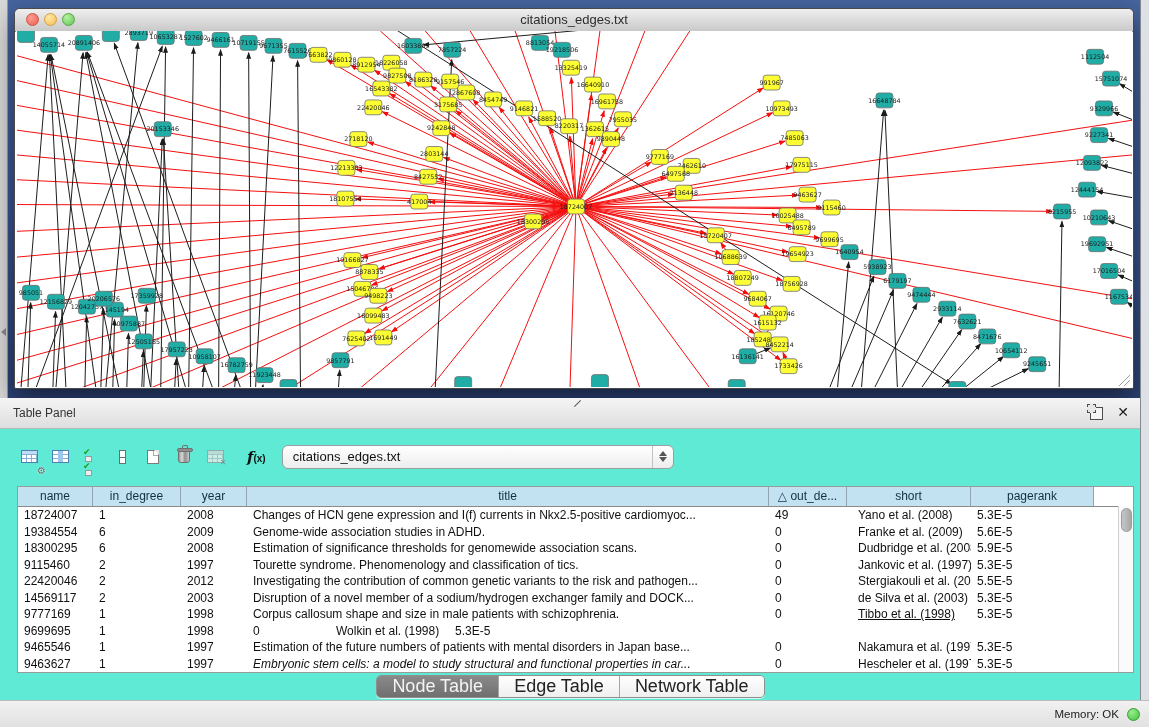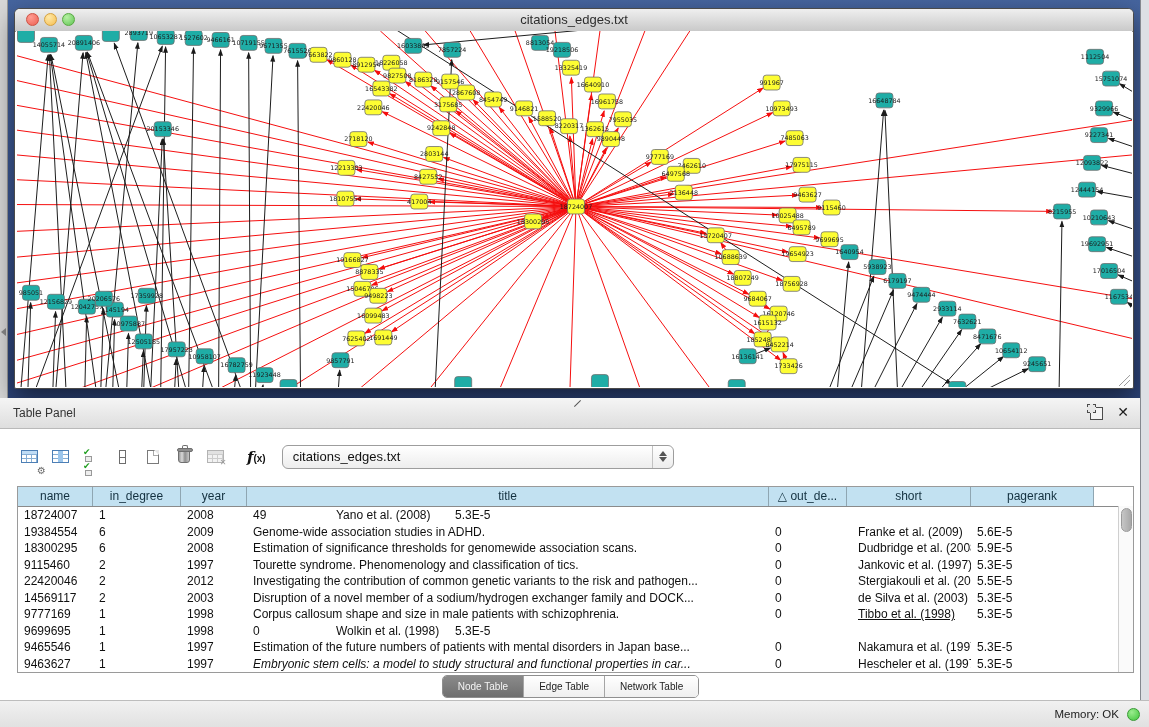--- a/index.html
+++ b/index.html
@@ -23,21 +23,21 @@
   .titlebar .title{position:absolute;left:0;right:0;top:0;height:22px;line-height:22px;
       text-align:center;font-size:13px;color:#2d2d2d;}
   .tl{position:absolute;top:4px;width:13px;height:13px;border-radius:50%;box-sizing:border-box;}
   .tl.red{left:11px;background:radial-gradient(circle at 35% 30%,#FF9C92,#EC6152);border:1px solid #CE5143;}
   .tl.yellow{left:29px;background:radial-gradient(circle at 35% 30%,#FFE9A8,#F5BD4F);border:1px solid #D5A13F;}
   .tl.green{left:47px;background:radial-gradient(circle at 35% 30%,#B7F1A4,#60C454);border:1px solid #58A941;}
   .net-canvas{position:absolute;left:1px;top:22px;right:1px;bottom:1px;background:#fff;
       overflow:hidden;border-radius:0 0 2px 2px;}
   .net-canvas svg{display:block;width:100%;height:100%;}
   
-  .table-panel{position:absolute;left:0;top:398px;width:1141px;height:302px;background:#ffffff;}
+  .table-panel{position:absolute;left:0;top:398px;width:1141px;height:302px;background:#5eead4;}
   .panel-header{position:absolute;left:0;top:0;width:100%;height:31px;
       background:linear-gradient(#F5F5F5,#DEDEDE);border-bottom:1px solid #B9B9B9;box-sizing:border-box;}
   .panel-header .ptitle{position:absolute;left:13px;top:0;line-height:30px;font-size:12px;color:#333;}
   .float-ic{position:absolute;right:38px;top:9px;width:11px;height:11px;border:1px solid #4c4c4c;background:#f4f4f4;}
   .float-ic:before{content:"";position:absolute;left:-4px;top:-4px;width:7px;height:7px;border:1px dashed #4c4c4c;background:#E7E7E7;}
   .close-ic{position:absolute;right:12px;top:6px;font-size:14px;font-weight:bold;color:#1c1c1c;cursor:default;}
   
   .toolbar{position:absolute;left:0;top:31px;width:100%;height:55px;display:flex;align-items:center;padding-left:16px;box-sizing:border-box;}
   .tbtn{width:26px;height:26px;margin-right:5px;display:flex;align-items:center;justify-content:center;position:relative;}
   .ic-table{width:17px;height:13px;border:1px solid #4D7FB5;background-color:#fff;box-sizing:border-box;position:relative;
@@ -90,21 +90,21 @@
   .trow{display:flex;height:16.5px;background:#fff;}
   .td{box-sizing:border-box;font-size:12px;color:#101010;line-height:16.5px;
      padding-left:6px;overflow:hidden;white-space:nowrap;}
   .vscroll{position:absolute;right:0;top:19px;bottom:0;width:14px;background:#FAFAFA;border-left:1px solid #CFCFCF;}
   .vscroll .thumb{position:absolute;left:2px;top:2px;width:9px;height:22px;border-radius:6px;
      background:linear-gradient(90deg,#c6c6c6,#a8a8a8);border:1px solid #9a9a9a;}
   
   .tabs{position:absolute;left:0;top:277px;width:100%;display:flex;justify-content:center;}
   .seg{display:flex;border:1px solid #8f8f8f;border-radius:5px;overflow:hidden;height:21px;
       box-shadow:0 1px 0 rgba(255,255,255,.7);}
-  .seg .tab{padding:0 15px;font-size:10px;line-height:21px;background:linear-gradient(#ffffff,#efefef);
+  .seg .tab{padding:0 15px;font-size:18px;line-height:21px;background:linear-gradient(#ffffff,#efefef);
       color:#222;border-right:1px solid #a5a5a5;cursor:default;}
   .seg .tab:last-child{border-right:none;}
   .seg .tab.sel{background:linear-gradient(#8a8a8a,#6f6f6f);color:#f4f4f4;}
   
   .statusbar{position:absolute;left:0;top:700px;width:1149px;height:27px;
       background:linear-gradient(#F1F1F1,#E1E1E1);border-top:1px solid #BDBDBD;box-sizing:border-box;}
   .mem{position:absolute;right:30px;top:0;height:26px;line-height:26px;font-size:11.5px;color:#222;}
   .memdot{position:absolute;right:9px;top:7px;width:13px;height:13px;border-radius:50%;
       background:radial-gradient(circle at 35% 30%,#9BEC8F,#3FC63A);border:1px solid #379A33;box-sizing:border-box;}
   .cursor-grip{position:absolute;left:573px;top:399px;width:9px;height:9px;z-index:9;}
@@ -825,20 +825,21 @@
         <div class="th" style="width: 522px;">title</div>
         <div class="th" style="width: 78px;">△ out_de...</div>
         <div class="th" style="width: 124px;">short</div>
         <div class="th" style="width: 123px;">pagerank</div>
       </div>
     <div id="tbody">
         <div class="trow">
           <div class="td" style="width: 75px;">18724007</div>
           <div class="td" style="width: 88px;">1</div>
           <div class="td" style="width: 66px;">2008</div>
+          <div class="td" style="width: 522px;">Changes of HCN gene expression and I(f) currents in Nkx2.5-positive cardiomyoc...</div>
           <div class="td" style="width: 78px;">49</div>
           <div class="td" style="width: 124px; padding-left: 11px;">Yano et al. (2008)</div>
           <div class="td" style="width: 123px;">5.3E-5</div>
         </div>
         <div class="trow">
           <div class="td" style="width: 75px;">19384554</div>
           <div class="td" style="width: 88px;">6</div>
           <div class="td" style="width: 66px;">2009</div>
           <div class="td" style="width: 522px;">Genome-wide association studies in ADHD.</div>
           <div class="td" style="width: 78px;">0</div>

